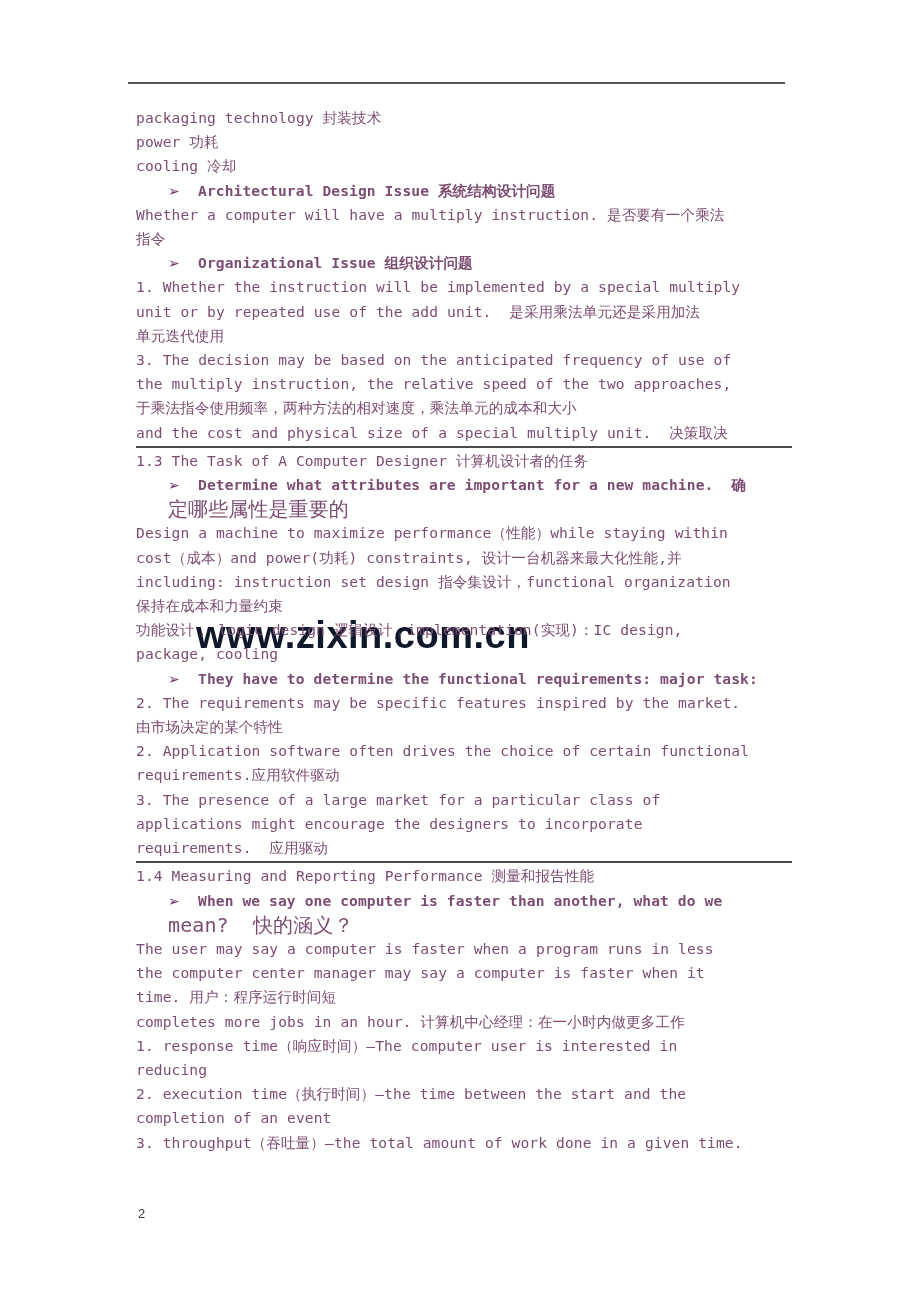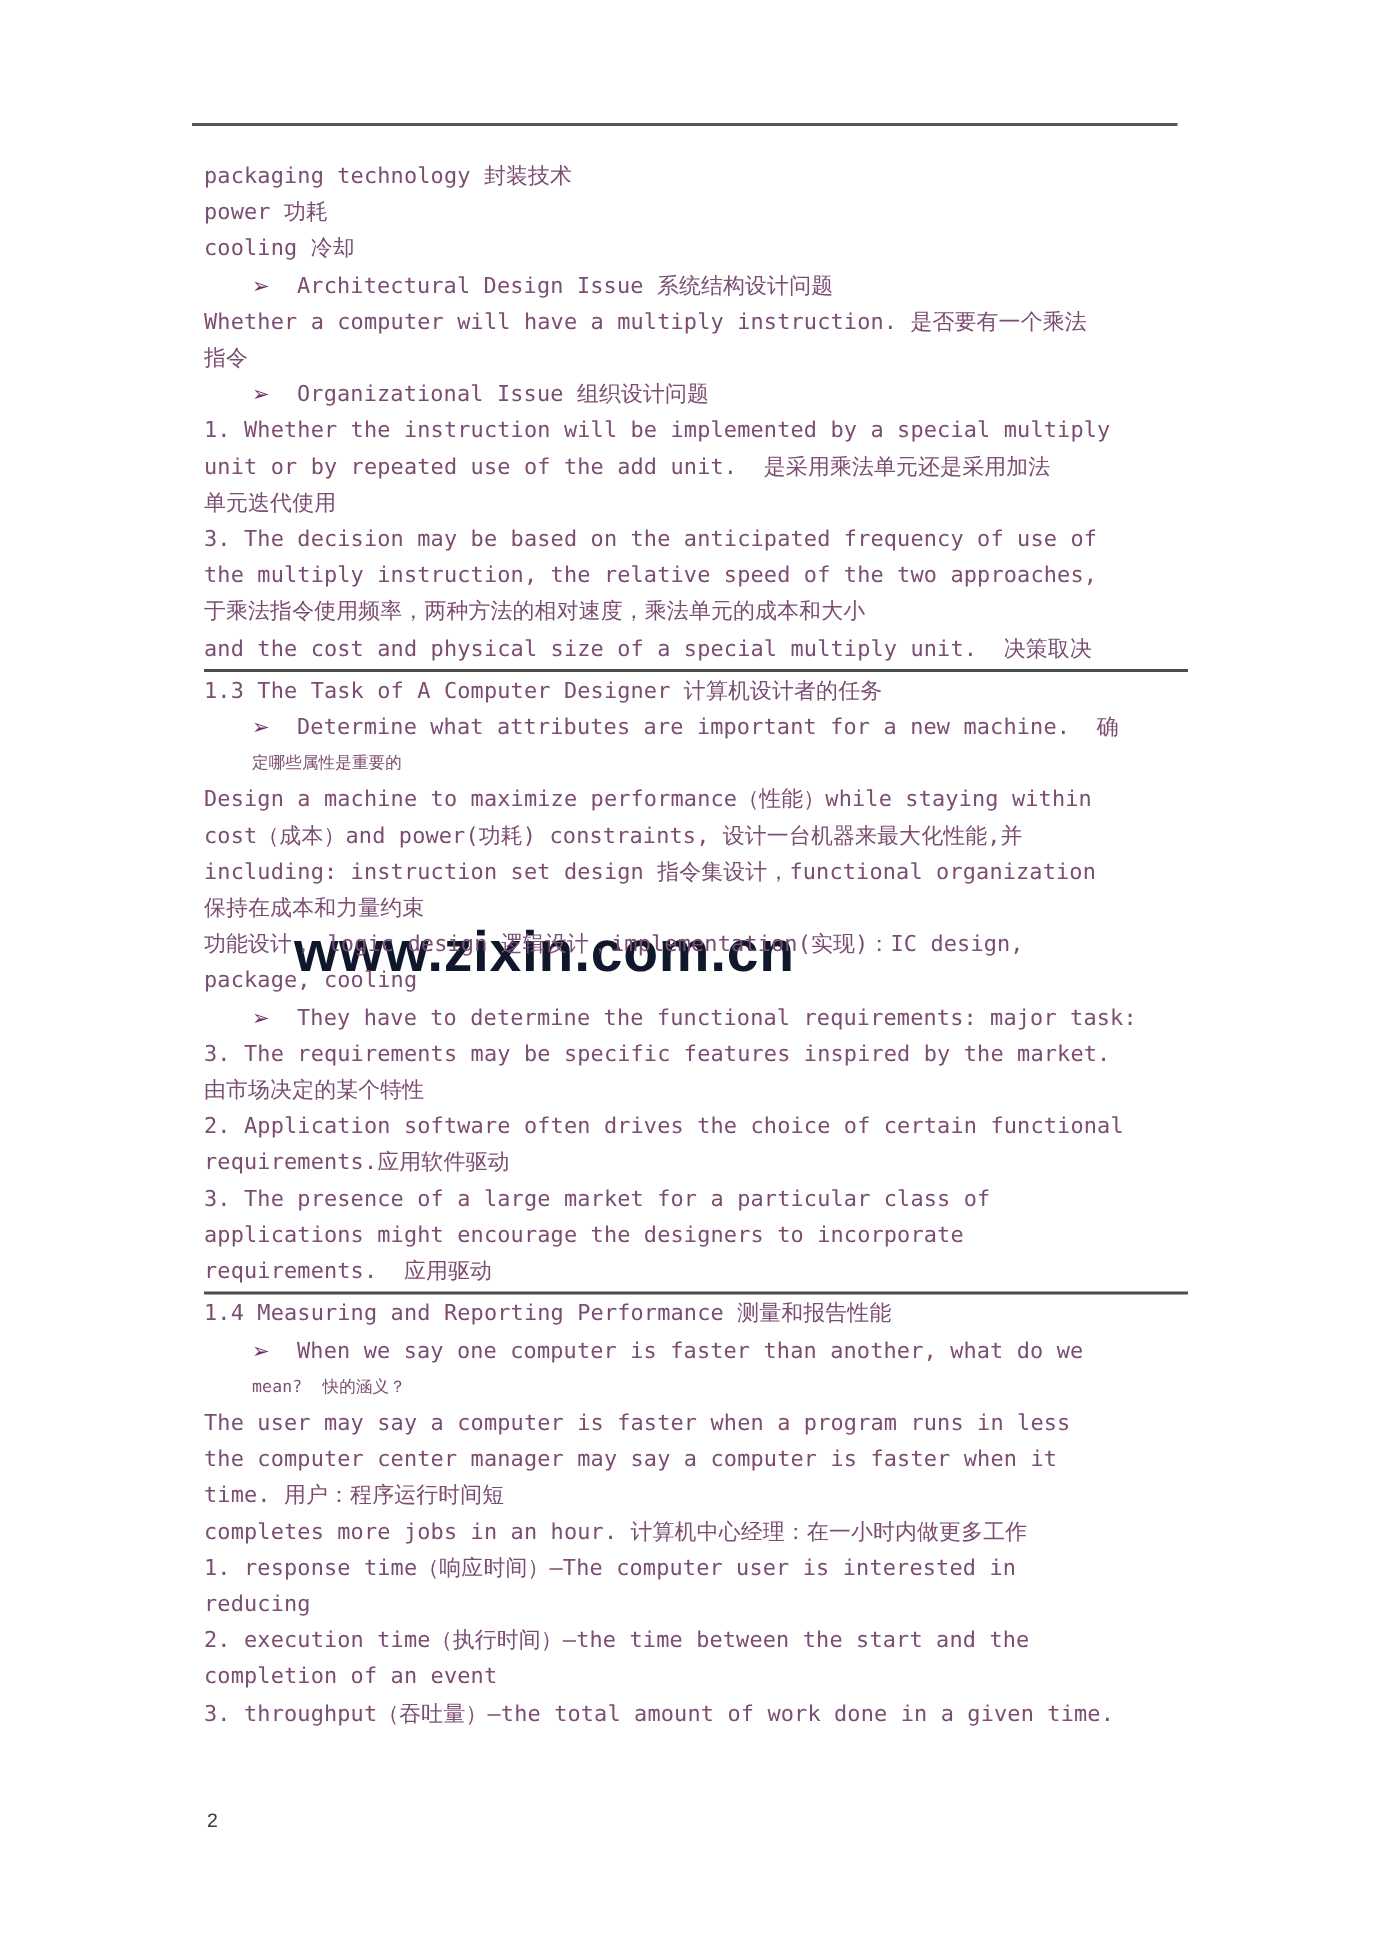--- a/index.html
+++ b/index.html
@@ -83,26 +83,27 @@
     width: 30px;
     flex: 0 0 30px;
   }
   .bullet-text {
     color: #7c4d72;
     font-family: "DejaVu Sans Mono", "Liberation Mono", monospace;
     font-size: 14.6px;
     line-height: 24.2px;
     white-space: pre;
     letter-spacing: 0.1px;
+    font-weight: bold;
   }
   .bullet-cont {
     padding-left: 32px;
     color: #7c4d72;
     font-family: "DejaVu Sans Mono", "Liberation Mono", monospace;
-    font-size: 11px;
+    font-size: 20px;
     line-height: 24.2px;
     white-space: pre;
     letter-spacing: 0.1px;
   }
 
   
   .section-rule {
     width: 656px;
     height: 0;
     border-top: 2px solid #4a4a4a;
@@ -160,21 +161,21 @@
       <div class="line">Design a machine to maximize performance（性能）while staying within</div>
       <div class="line">cost（成本）and power(功耗) constraints, 设计一台机器来最大化性能,并</div>
       <div class="line">including: instruction set design 指令集设计，functional organization</div>
       <div class="line">保持在成本和力量约束</div>
       <div class="line">功能设计， logic design 逻辑设计，implementation(实现)：IC design,</div>
       <div class="line">package, cooling</div>
       <div class="bullet-row">
         <span class="bullet-glyph">➢</span>
         <span class="bullet-text">They have to determine the functional requirements: major task:</span>
       </div>
-      <div class="line">3. The requirements may be specific features inspired by the market.</div>
+      <div class="line">2. The requirements may be specific features inspired by the market.</div>
       <div class="line">由市场决定的某个特性</div>
       <div class="line">2. Application software often drives the choice of certain functional</div>
       <div class="line">requirements.应用软件驱动</div>
       <div class="line">3. The presence of a large market for a particular class of</div>
       <div class="line">applications might encourage the designers to incorporate</div>
       <div class="line">requirements.  应用驱动</div>
       <div class="section-rule"></div>
       <div class="line">1.4 Measuring and Reporting Performance 测量和报告性能</div>
       <div class="bullet-row">
         <span class="bullet-glyph">➢</span>

